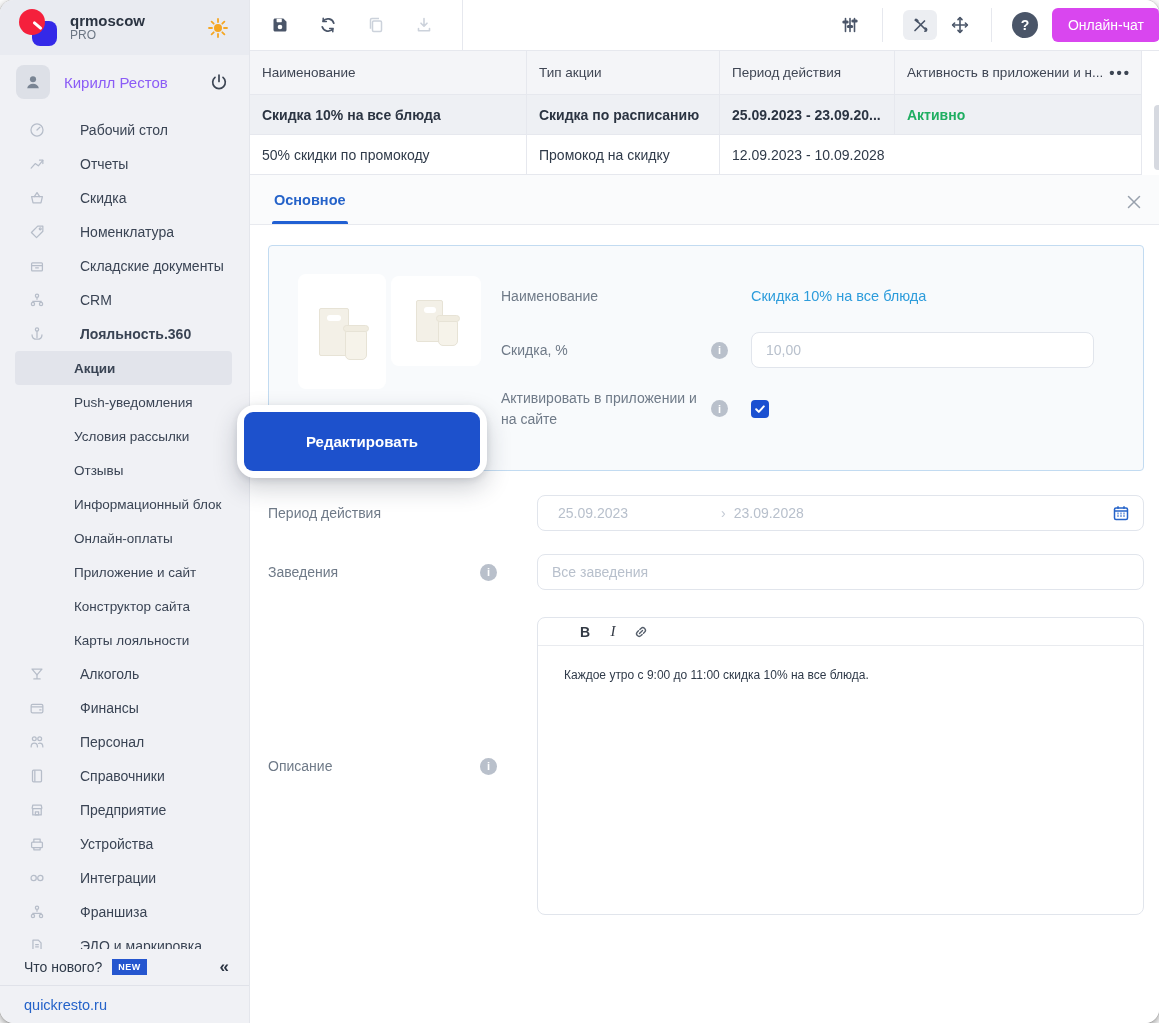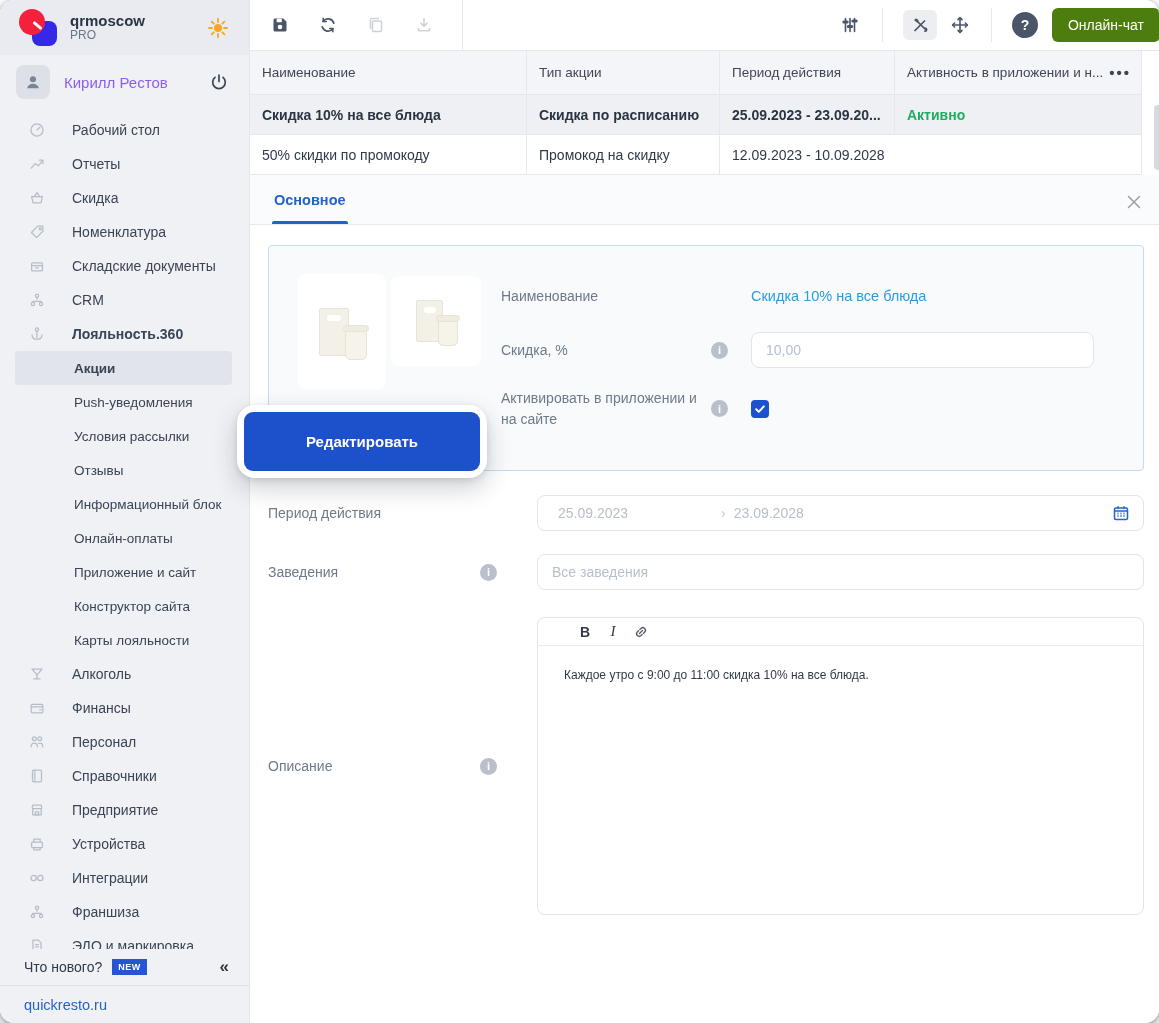--- a/index.html
+++ b/index.html
@@ -15,42 +15,42 @@
   .logo .slash{ position:absolute; left:16px; top:17px; width:11px; height:3px; background:#fff; border-radius:2px; transform:rotate(40deg);}
   .brand-text{ margin-left:10px; line-height:1.15;}
   .brand-name{ font-size:15px; font-weight:700; color:#2b3442;}
   .brand-plan{ font-size:12px; color:#6c7684;}
   .sun{ margin-left:auto; width:22px; height:22px; color:#f5a623;}
   .userrow{ height:46px; display:flex; align-items:center; padding:0 20px 0 16px; flex:none; margin-top:4px;}
   .avatar{ width:34px; height:34px; border-radius:8px; background:#dde0e7; display:flex; align-items:center; justify-content:center; color:#7a8594;}
   .username{ margin-left:14px; font-size:15px; color:#8b5cf6;}
   .power{ margin-left:auto; width:20px; height:20px; color:#3d4654; cursor:pointer;}
   .nav{ flex:1; padding-top:8px; overflow:hidden;}
-  .nav-item{ height:34px; display:flex; align-items:center; padding-left:28px; gap:26px; font-size:14px; color:#3a4454; cursor:pointer; white-space:nowrap;}
+  .nav-item{ height:34px; display:flex; align-items:center; padding-left:28px; gap:34px; font-size:14px; color:#3a4454; cursor:pointer; white-space:nowrap;}
   .nav-item .ni{ width:18px; height:18px; flex:none; color:#b6bdc9;}
   .nav-item.parent{ font-weight:700;}
   .nav-item.sub{ padding-left:74px; font-size:13.5px;}
   .nav-item.selected{ background:#e2e4eb; border-radius:4px; margin:0 17px 0 15px; padding-left:59px; font-weight:700;}
   .side-foot{ flex:none;}
   .whatsnew{ height:36px; display:flex; align-items:center; padding:0 20px 0 24px; font-size:14px; color:#2f3a49;}
   .newbadge{ margin-left:10px; background:#2556cf; color:#fff; font-size:9px; font-weight:700; letter-spacing:.5px; padding:3px 6px; border-radius:0;}
   .collapse{ margin-left:auto; font-size:17px; font-weight:700; color:#2b3442; cursor:pointer;}
   .sitelink{ height:38px; border-top:1px solid #e0e2e9; display:flex; align-items:center; padding-left:24px; font-size:14.5px; color:#2563c9; cursor:pointer;}
   
   .main{ flex:1; display:flex; flex-direction:column; position:relative; background:#fff;}
   .toolbar{ height:51px; flex:none; display:flex; align-items:center; border-bottom:1px solid #e6e8ee; padding:0 14px 0 20px;}
   .tb-ic{ width:20px; height:20px; margin-right:28px; color:#4a5568; cursor:pointer;}
   .tb-ic.disabled{ color:#ccd2db; cursor:default;}
   .tb-sep{ width:1px; align-self:stretch; background:#e6e8ee; margin-right:20px;}
   .tb-right{ margin-left:auto; display:flex; align-items:center;}
   .tb-btnbg{ background:#eceef2; border-radius:6px; padding:5px 7px; display:flex; margin-right:6px;}
   .tb-btnbg .tb-ic, .tb-plain .tb-ic{ margin-right:0;}
   .tb-plain{ padding:5px 7px; display:flex; margin-right:14px;}
   .help-circle{ width:26px; height:26px; border-radius:50%; background:#4a5568; color:#fff; font-size:14px; font-weight:700; display:flex; align-items:center; justify-content:center; margin-right:14px; cursor:pointer;}
-  .chat-btn{ height:34px; background:#4d7c0f; border:none; color:#fff; font-size:14px; font-family:inherit; padding:0 16px; border-radius:6px; cursor:pointer;}
+  .chat-btn{ height:34px; background:#d946ef; border:none; color:#fff; font-size:14px; font-family:inherit; padding:0 16px; border-radius:6px; cursor:pointer;}
   
   .grid{ flex:none; position:relative; margin-right:32px; border-right:1px solid #e6e8ee;}
   .grid-header{ height:44px; background:#f4f5f8; display:flex; border-bottom:1px solid #e6e8ee;}
   .gh-cell{ display:flex; align-items:center; padding:0 10px 0 12px; font-size:13.5px; color:#3f4654; border-right:1px solid #e6e8ee; overflow:hidden; white-space:nowrap; cursor:pointer;}
   .gh-cell:last-child{ border-right:none;}
   .gh-cell .lbl{ overflow:hidden; text-overflow:ellipsis;}
   .c1{ width:277px; flex:none;} .c2{ width:193px; flex:none;} .c3{ width:175px; flex:none;} .c4{ flex:1; min-width:0;}
   .dots{ margin-left:auto; flex:none; color:#3d4654; letter-spacing:2px; font-weight:700; font-size:15px; padding-left:6px; cursor:pointer;}
   .grid-row{ height:40px; display:flex; border-bottom:1px solid #e6e8ee; font-size:14px; color:#2f3a49; cursor:pointer; background:#fff;}
   .grid-row.sel{ background:#eef0f4; font-weight:700; color:#2b3442;}

